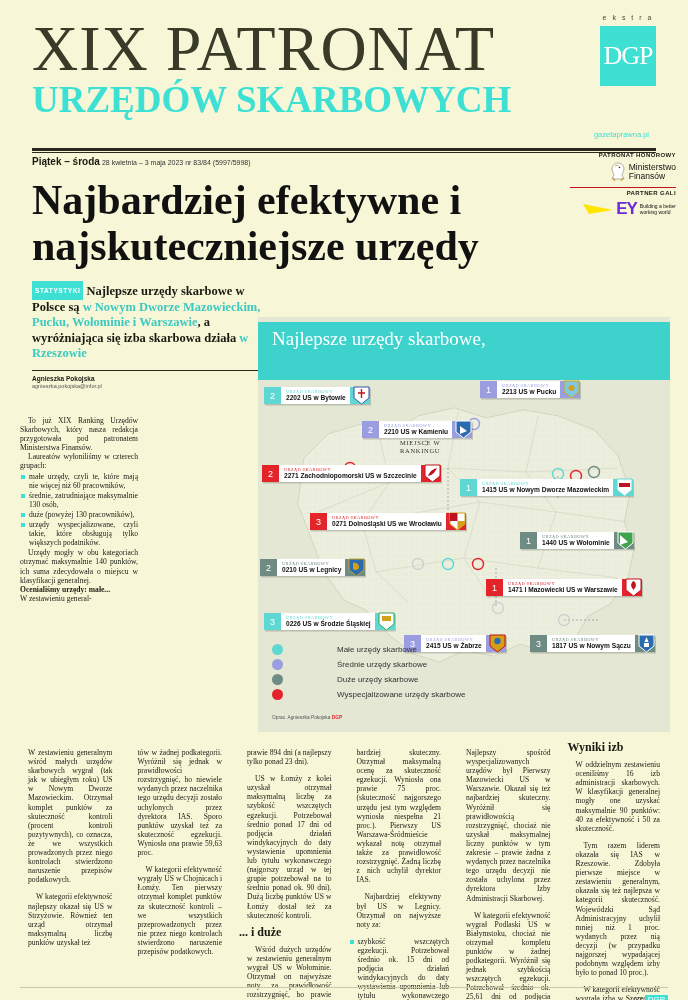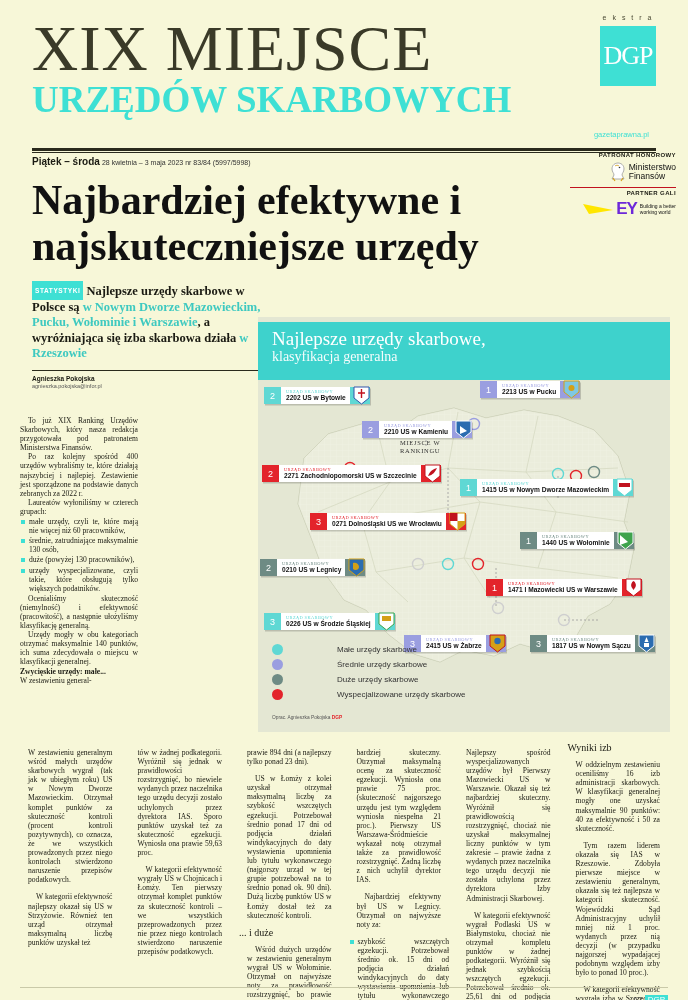--- a/index.html
+++ b/index.html
@@ -142,39 +142,39 @@
   .map-credit b { color:#e3242b; }
 
   
   .body-cols {
     position:absolute; left:20px; top:728px; width:648px; height:250px;
     display:flex; gap:9px;
   }
   .bcol { width:118px; font-size:7.6px; line-height:9.1px; text-align:justify; }
   .bcol p { margin:8px; text-indent:8px; }
   .bcol p.noind { text-indent:0; }
-  .bcol h4 { margin:3px 0 1px 0; font-size:10px; font-weight:400; text-indent:0; }
+  .bcol h4 { margin:3px 0 1px 0; font-size:12px; font-weight:700; text-indent:0; }
   .bcol ul { margin:1px 0 1px 0; padding-left:9px; list-style:none; }
   .bcol li { position:relative; margin-bottom:1px; }
   .bcol li:before { content:""; position:absolute; left:-8px; top:3px; width:4px; height:4px; background:#3ee0d4; }
 
   .pagenum { position:absolute; right:20px; bottom:8px;
     font-family:"Liberation Sans", sans-serif; font-size:8px; color:#444; }
   .pagenum .bar { display:inline-block; background:#3ee0d4; color:#fff; padding:0 3px; }
   .footrule { position:absolute; left:20px; right:20px; bottom:24px; height:1px; background:#c9c9a8; }
 </style>
 </head>
 <body>
 
 <div class="page">
 
   <div class="masthead">
     <div class="ekstra">e k s t r a</div>
     <div class="dgp-box">DGP</div>
-    <div class="mast-title">XIX MIEJSCE</div>
+    <div class="mast-title">XIX PATRONAT</div>
     <div class="mast-sub">URZĘDÓW SKARBOWYCH</div>
     <div class="gazetaprawna">gazetaprawna.pl</div>
   </div>
 
   <div class="rule-dark"></div>
   <div class="rule-thin"></div>
   <div class="dateline">
     <b>Piątek – środa</b>
     <span>28 kwietnia – 3 maja 2023 nr 83/84 (5997/5998)</span>
   </div>
@@ -214,31 +214,29 @@
   </div>
   <div class="lead-rule"></div>
 
   <div class="byline">
     <div class="nm">Agnieszka Pokojska</div>
     <div class="em">agnieszka.pokojska@infor.pl</div>
   </div>
 
   <div class="col1">
     <p>To już XIX Ranking Urzędów Skarbowych, który nasza redakcja przygotowała pod patronatem Ministerstwa Finansów.</p>
-    <p>Po raz kolejny spośród 400 urzędów wybraliśmy te, które działają najszybciej i najlepiej. Zestawienie jest sporządzone na podstawie danych zebranych za 2022 r.</p>
     <p>Laureatów wyłoniliśmy w czterech grupach:</p>
     <ul>
       <li>małe urzędy, czyli te, które mają nie więcej niż 60 pracowników,</li>
       <li>średnie, zatrudniające maksymalnie 130 osób,</li>
       <li>duże (powyżej 130 pracowników),</li>
       <li>urzędy wyspecjalizowane, czyli takie, które obsługują tylko większych podatników.</li>
     </ul>
-    <p>Ocenialiśmy skuteczność (niemylność) i efektywność (pracowitość), a następnie ułożyliśmy klasyfikację generalną.</p>
     <p>Urzędy mogły w obu kategoriach otrzymać maksymalnie 140 punktów, ich suma zdecydowała o miejscu w klasyfikacji generalnej.</p>
-    <p class="sub-h noind">Zwycięskie urzędy: małe...</p>
+    <p class="sub-h noind">Ocenialiśmy urzędy: małe...</p>
     <p class="noind">W zestawieniu general-</p>
   </div>
 
   <div class="mapwrap">
 
     <svg class="poland" viewBox="0 0 412 360">
       <defs>
         <pattern id="grid" width="6" height="6" patternUnits="userSpaceOnUse">
           <path d="M6 0 L0 0 0 6" fill="none" stroke="#ffffff" stroke-width=".5" opacity=".55"></path>
         </pattern>
@@ -279,21 +277,20 @@
         <circle cx="160" cy="192" r="5.5" stroke="#cfcfcf"></circle>
         <circle cx="190" cy="192" r="5.5" stroke="#5fd8d4"></circle>
         <circle cx="220" cy="192" r="5.5" stroke="#e3242b"></circle>
         <circle cx="240" cy="236" r="5.5" stroke="#cfcfcf"></circle>
         <circle cx="306" cy="248" r="5.5" stroke="#cfcfcf"></circle>
       </g>
     </svg>
 
     <div class="map-head">
       <div class="t1">Najlepsze urzędy skarbowe,</div>
-      <div class="t2">klasyfikacja generalna</div>
     </div>
 
     <div class="mw-note" style="left:142px; top:122px; width:70px;">MIEJSCE W RANKINGU</div>
 
     <div class="pin small" style="left:6px; top:70px;">
       <div class="rank">2</div>
       <div class="body">
         <div class="kicker" style="color:#5fd8d4">Urząd Skarbowy</div>
         <div class="nameline">2202 US w Bytowie</div>
       </div>

